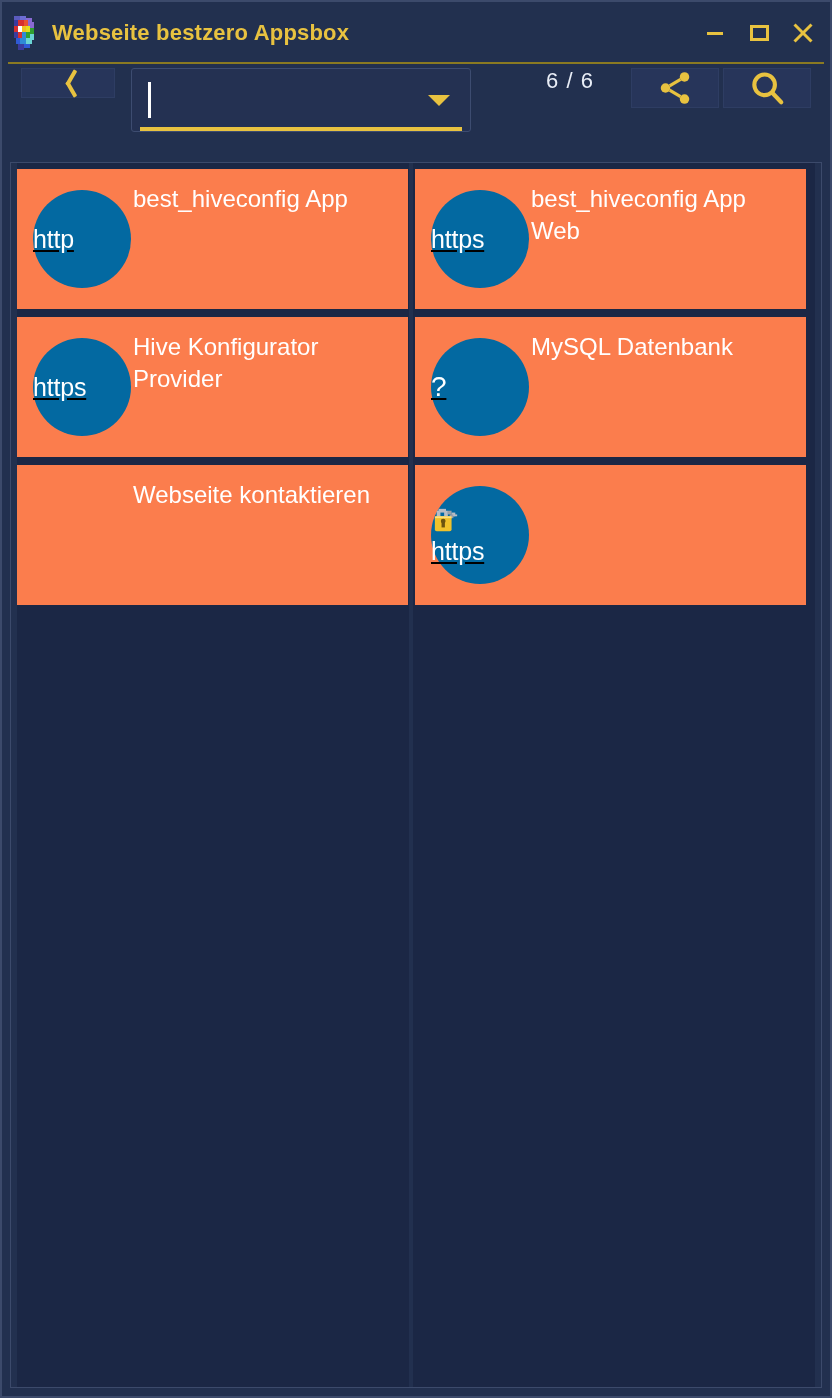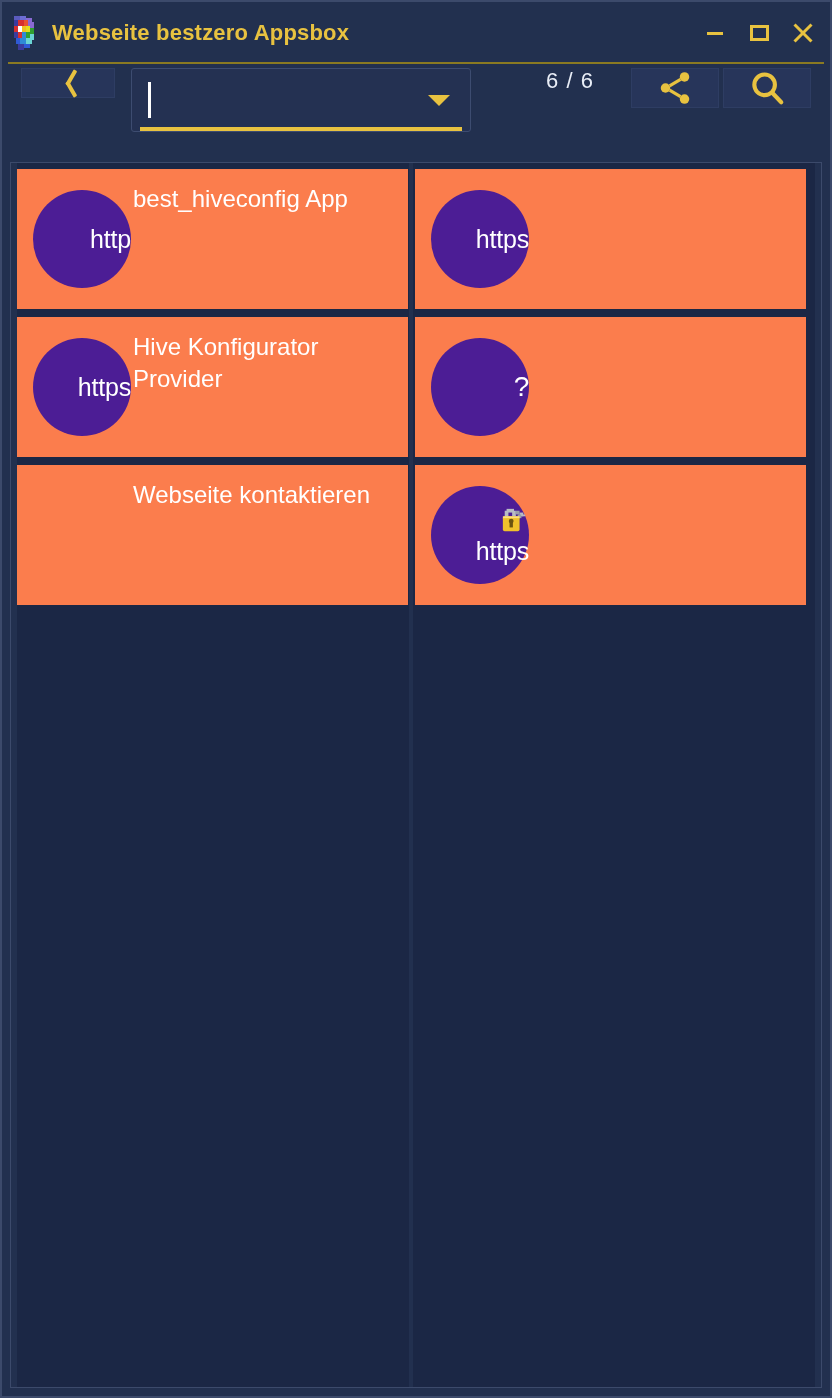--- a/index.html
+++ b/index.html
@@ -242,26 +242,27 @@
     overflow: hidden;
   }
 
   .tile-badge {
     position: absolute;
     left: 16px;
     top: 50%;
     transform: translateY(-50%);
     width: 98px; height: 98px;
     border-radius: 50%;
-    background: #4c1d95;
+    background: #0369a1;
     display: flex;
     flex-direction: column;
-    align-items: flex-end;
+    align-items: flex-start;
     justify-content: center;
     flex: 0 0 98px;
+    text-decoration: underline;
   }
   .tile-badge .scheme {
     color: #ffffff;
     font-size: 25px;
     line-height: 1;
     letter-spacing: -0.2px;
   }
   .tile-badge .scheme.q {
     font-size: 28px;
   }
@@ -377,33 +378,35 @@
         <div class="tile-badge">
           <span class="scheme">http</span>
         </div>
         <div class="tile-title">best_hiveconfig App</div>
       </div>
 
       <div class="tile">
         <div class="tile-badge">
           <span class="scheme">https</span>
         </div>
+        <div class="tile-title">best_hiveconfig App Web</div>
       </div>
 
       <div class="tile">
         <div class="tile-badge">
           <span class="scheme">https</span>
         </div>
         <div class="tile-title">Hive Konfigurator Provider</div>
       </div>
 
       <div class="tile">
         <div class="tile-badge">
           <span class="scheme q">?</span>
         </div>
+        <div class="tile-title">MySQL Datenbank</div>
       </div>
 
       <div class="tile">
         <div class="tile-title">Webseite kontaktieren</div>
       </div>
 
       <div class="tile">
         <div class="tile-badge has-lock">
           <svg class="lock-ico" viewBox="0 0 16 14">
             <rect x="4" y="1" width="4" height="2" fill="#b8bcc4"></rect>

